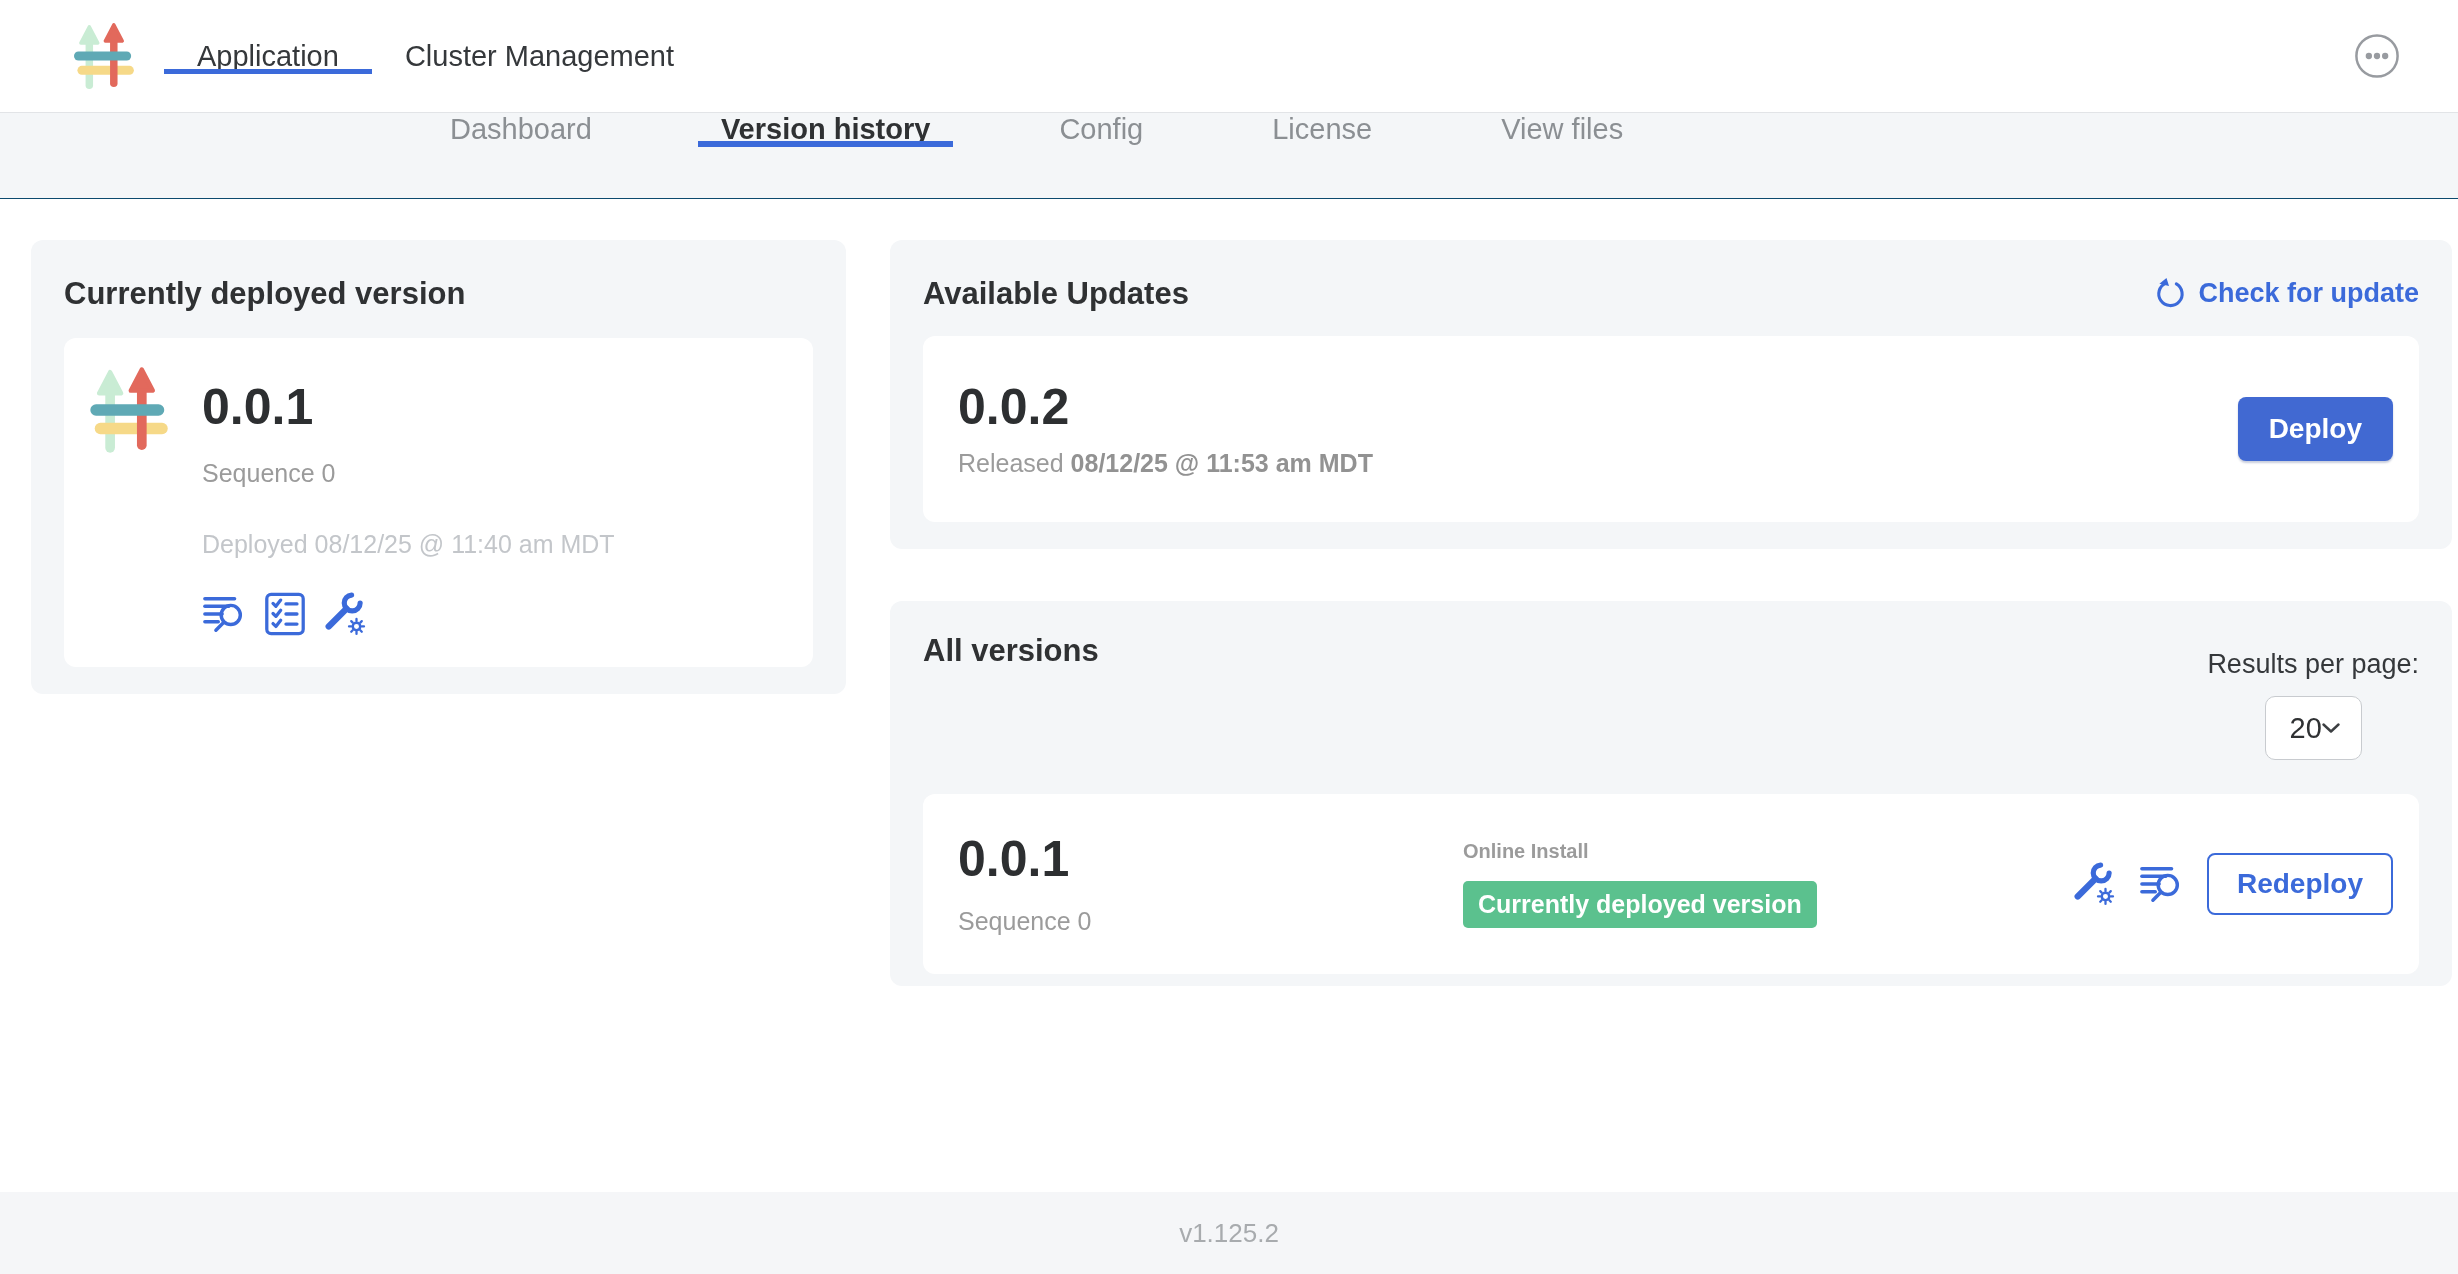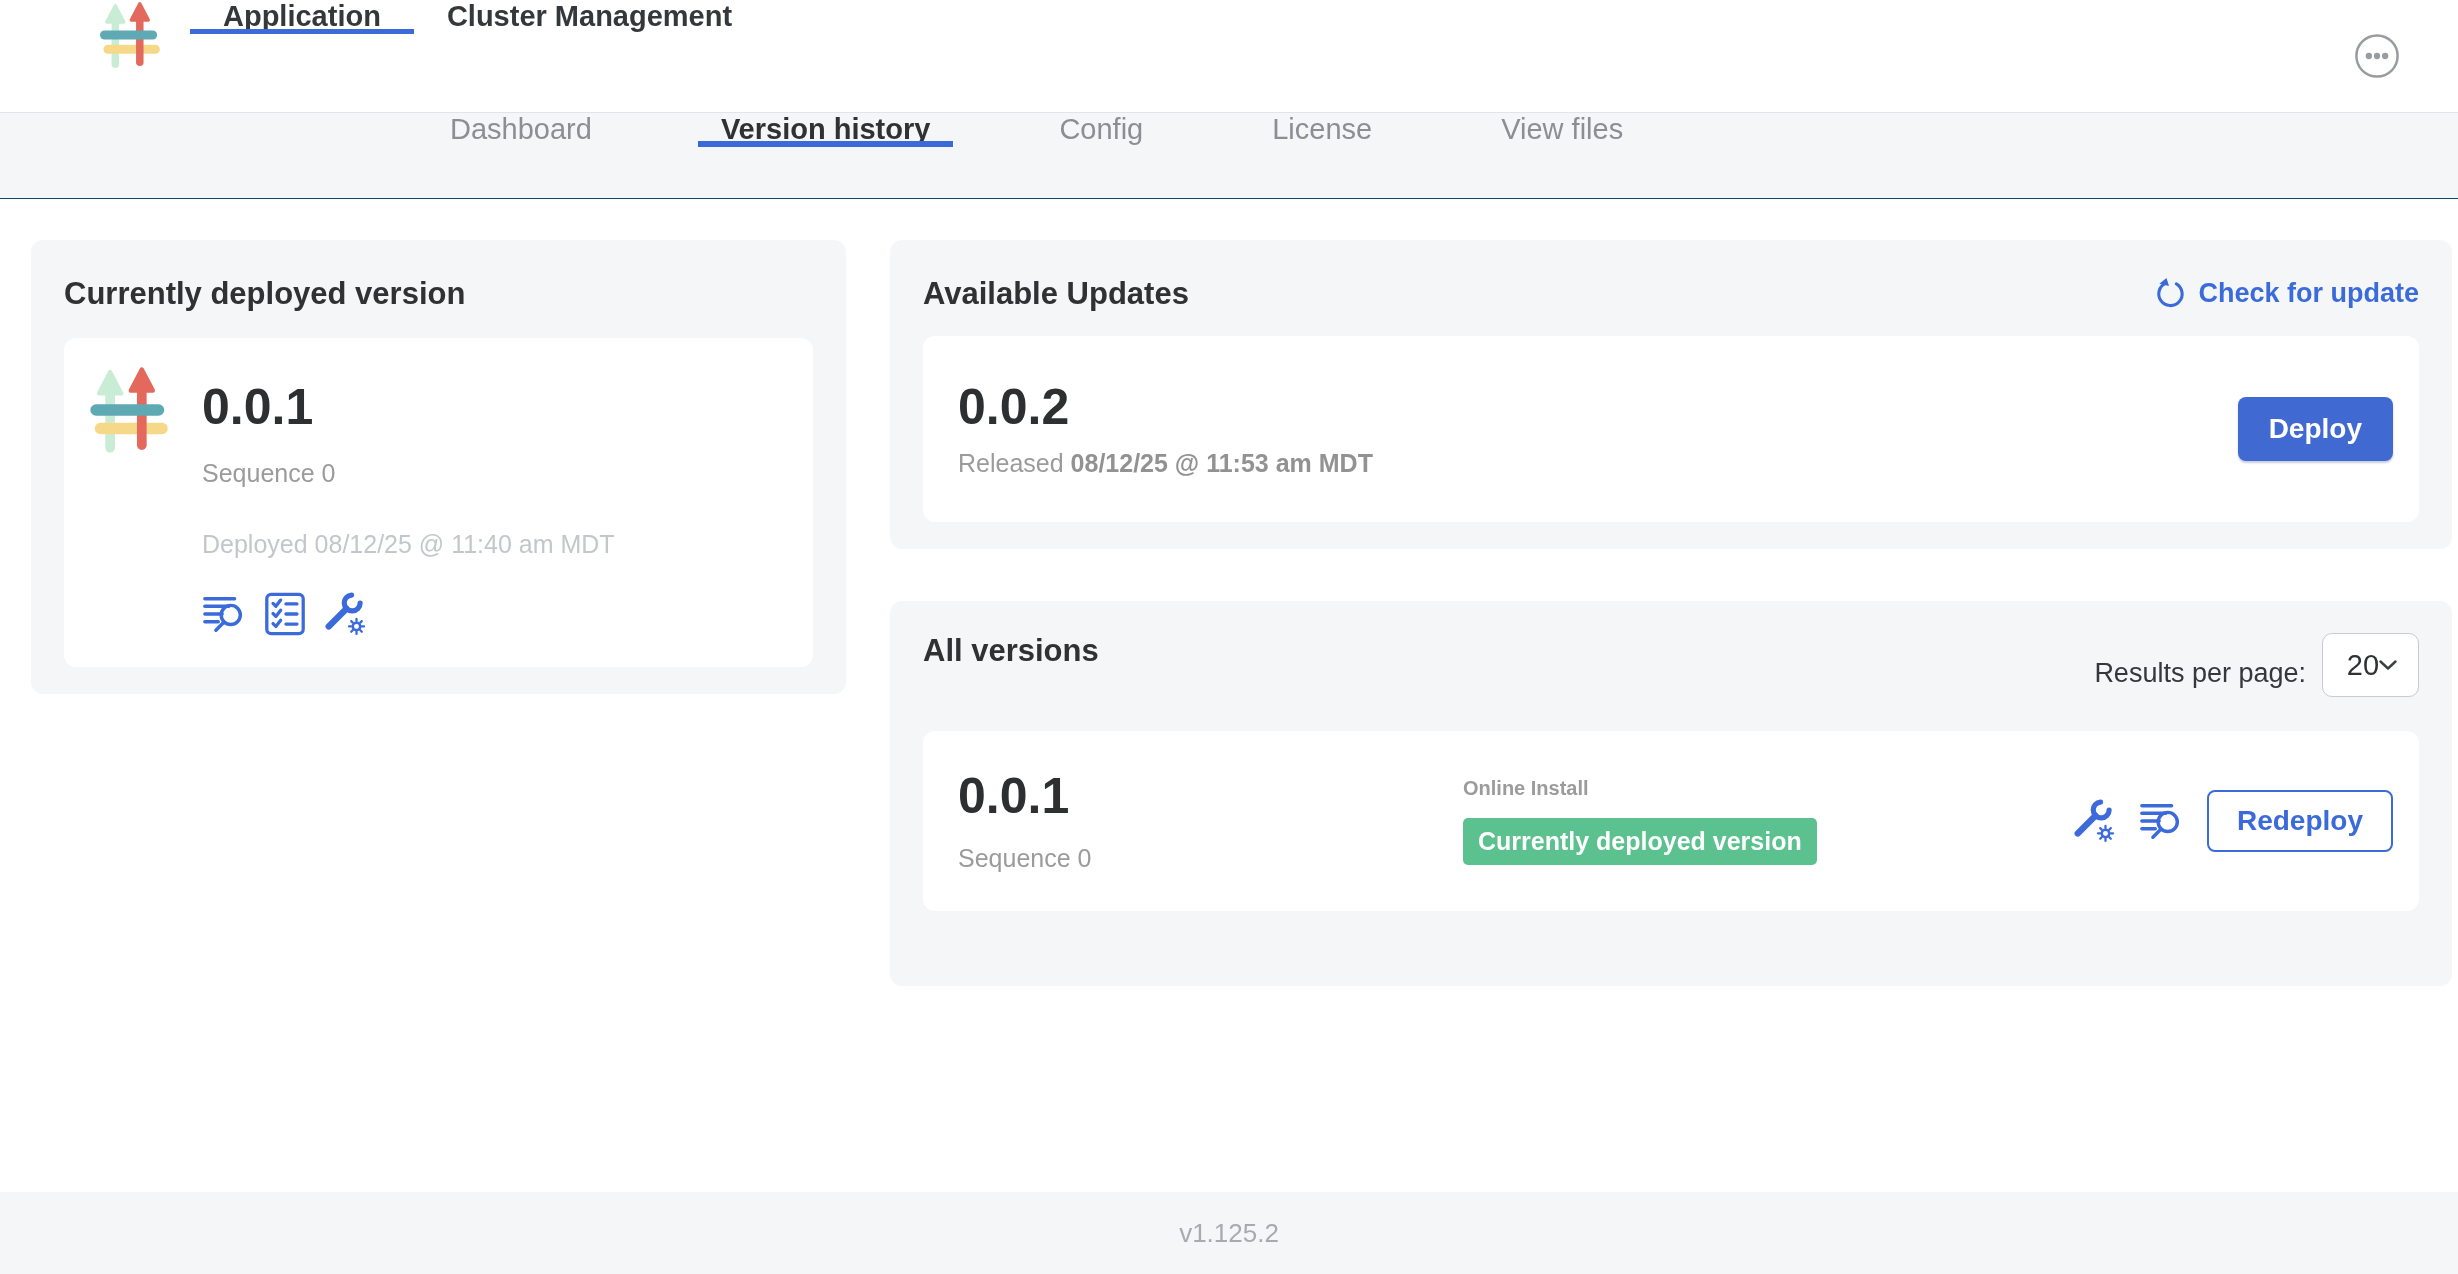--- a/index.html
+++ b/index.html
@@ -1,20 +1,20 @@
 <!DOCTYPE html>
 <html><head>
 <meta charset="utf-8">
 <style>
   * { margin:0; padding:0; box-sizing:border-box; }
   html,body { width:2458px; height:1274px; background:#fff; font-family:"Liberation Sans", sans-serif; color:#323437; }
   .app { width:2458px; height:1274px; display:flex; flex-direction:column; overflow:hidden; background:#fff; }
 
   
-  .topnav { height:113px; flex:0 0 113px; background:#fff; border-bottom:1px solid #e2e4e7; display:flex; align-items:flex-start; padding-left:99px;font-weight:bold; }
+  .topnav { height:113px; flex:0 0 113px; background:#fff; border-bottom:1px solid #e2e4e7; display:flex; align-items:center; padding-left:73px; }
   .logo-box { width:68px; display:flex; align-items:center; }
   .logo-box svg { width:68px; height:70px; }
   .tabs { display:flex; margin-left:23px; }
   .tab { display:flex; align-items:center; padding:0 33px; font-size:29px; color:#35383b; position:relative; cursor:pointer; white-space:nowrap; }
   .tab.active::after { content:""; position:absolute; left:0; right:0; bottom:-1px; height:5px; background:#3b6ada; }
   .more-btn { margin-left:auto; margin-right:58px; align-self:center; width:46px; height:46px; border:none; background:transparent; padding:0; cursor:pointer; }
   .more-btn svg { width:46px; height:46px; display:block; }
 
   
   .subnav { height:86px; flex:0 0 86px; background:#f4f6f8; border-bottom:1px solid #0c4a6e; display:flex; align-items:flex-start; padding-left:427px; }
@@ -49,21 +49,21 @@
   .check-link .link-text { }
   .check-link svg { width:31px; height:31px; }
 
   .updates-card { height:309px; }
   .update-row { margin-top:24px; height:186px; display:flex; align-items:center; justify-content:space-between; padding:0 26px 0 35px; }
   .released { margin-top:14px; font-size:25px; color:#9b9b9b; }
   .released b { font-weight:700; color:#929292; }
   .deploy-btn { height:64px; padding:0 31px; background:#4169d2; color:#fff; font-family:inherit; font-size:28px; font-weight:700; border:none; border-radius:8px; cursor:pointer; box-shadow:0 2px 2px rgba(40,60,120,0.25); }
 
   .versions-card { height:385px; padding-top:32px; }
-  .rpp { display:flex; align-items:center; gap:16px; }
+  .rpp { display:flex; align-items:center; gap:16px;flex-direction:column; }
   .rpp-label { font-size:27px; color:#35383b; margin-top:16px; }
   .select-box { width:97px; height:64px; background:#fff; border:1px solid #c8cbcf; border-radius:10px; display:flex; align-items:center; justify-content:center; padding:0 13px 0 16px; font-size:29px; color:#2f3133; cursor:pointer; }
   .version-row { margin-top:34px; height:180px; display:flex; align-items:center; padding:0 26px 0 35px; }
   .vr-col1 { width:505px; flex:0 0 505px; }
   .vr-col1 .seq { margin-top:20px; }
   .vr-col2 { flex:1 1 auto; }
   .install-type { font-size:20px; font-weight:600; color:#9b9b9b; }
   .badge { display:inline-block; margin-top:18px; background:#5bc18e; color:#fff; font-size:25px; font-weight:700; padding:9px 15px; border-radius:5px; }
   .vr-col3 { display:flex; align-items:center; gap:22px; color:#3b6ada; }
   .vr-col3 svg { width:46px; height:46px; display:block; cursor:pointer; }

